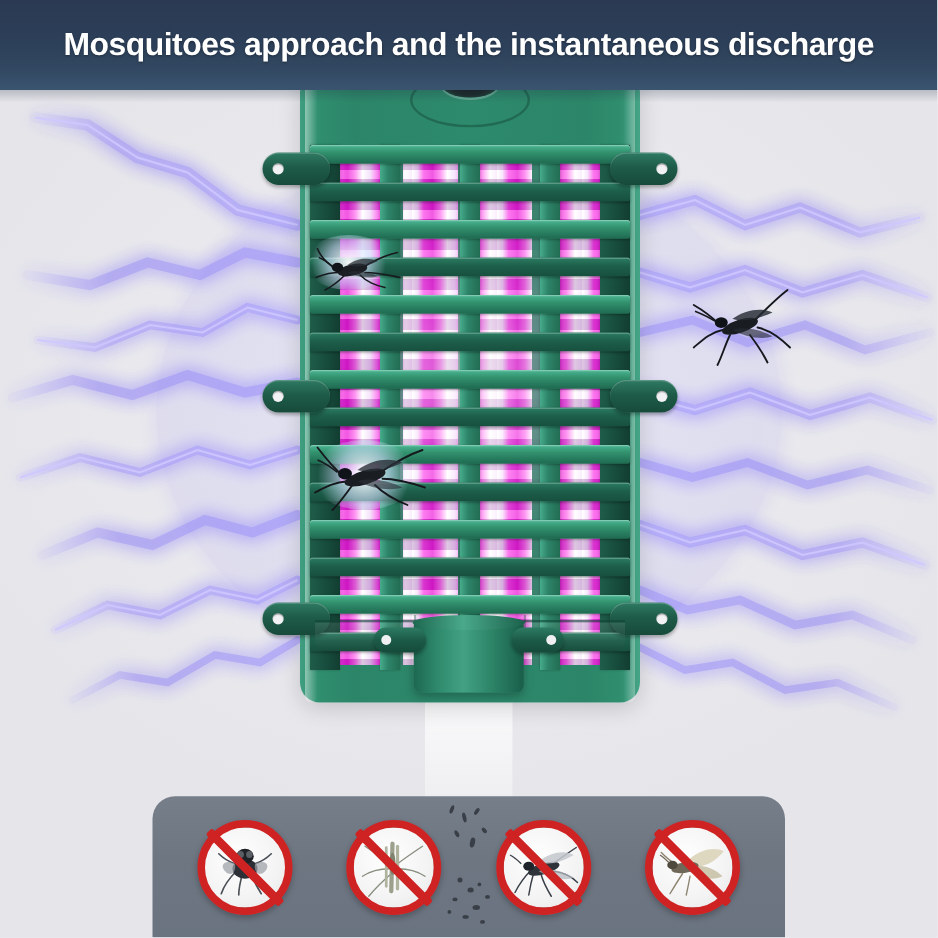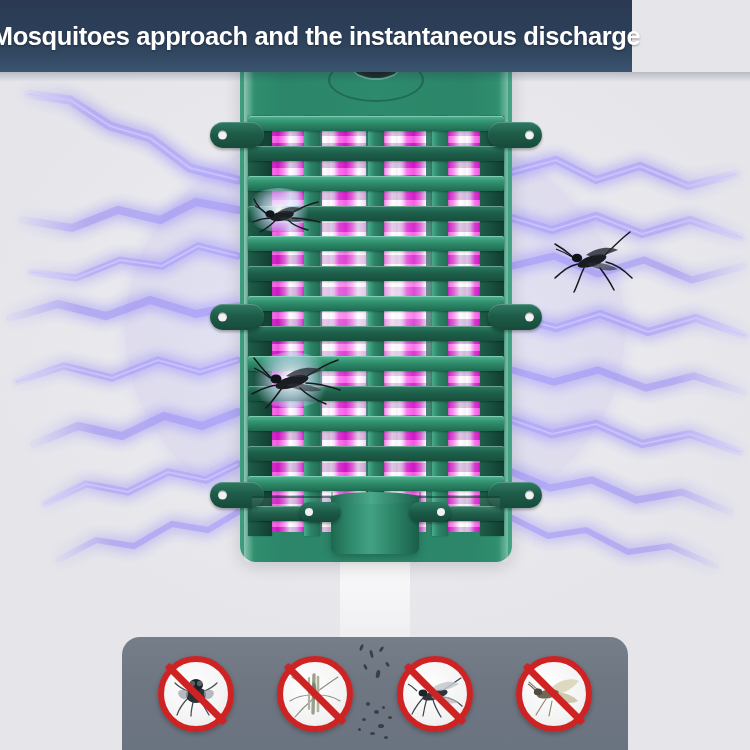--- a/index.html
+++ b/index.html
@@ -12,21 +12,21 @@
 
   
   .bg{
     position:absolute;inset:0;
     background:
       radial-gradient(ellipse 420px 330px at 375px 330px, #f3f3f7 0%, #e9e9ee 55%, #e5e5ea 100%);
   }
 
   
   .banner{
-    position:absolute;left:0;top:0;width:632px;height:72px;
+    position:absolute;left:0;top:0;width:750px;height:72px;
     background:linear-gradient(180deg,#2b3a52 0%,#2c3e58 40%,#31465f 72%,#3a5470 100%);
     z-index:60;
     display:flex;align-items:center;justify-content:center;
   }
   .banner-title{
     color:#ffffff;
     font-size:25.5px;
     font-weight:bold;
     letter-spacing:-0.4px;
     white-space:nowrap;

